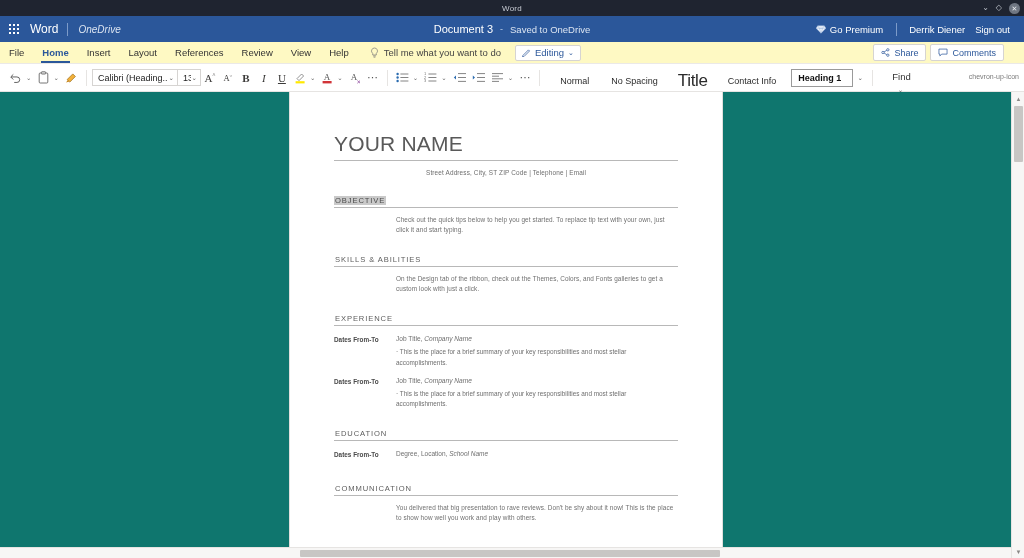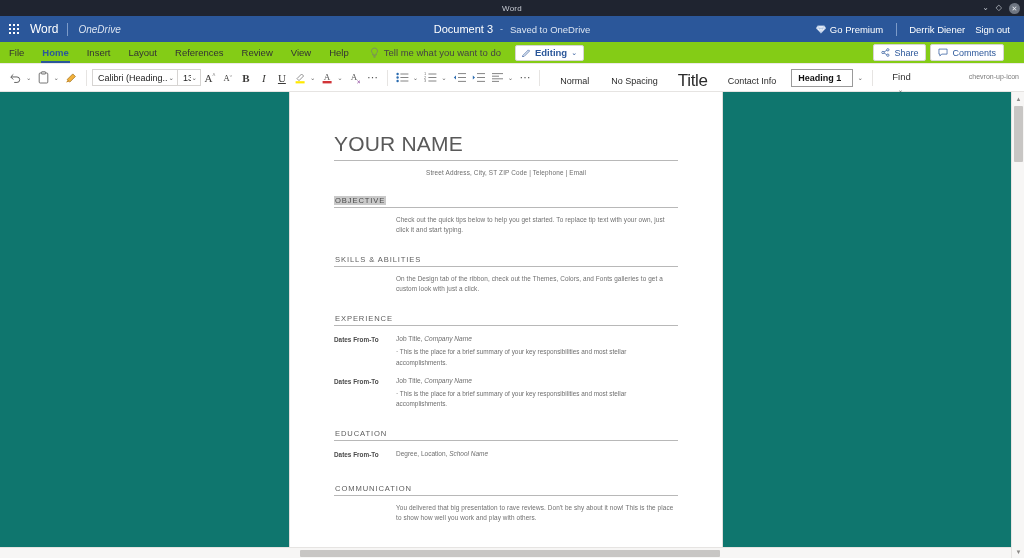--- a/index.html
+++ b/index.html
@@ -48,41 +48,41 @@
   .hdr-center .saved { font-size: 9.5px; color: #dbe4f1; pointer-events: auto; cursor: pointer; }
   .hdr-right { margin-left: auto; display: flex; align-items: center; gap: 0; padding-right: 8px; }
   .gopremium { display: flex; align-items: center; gap: 4px; font-size: 9.5px; padding: 0 9px; cursor: pointer; }
   .gopremium .gem { width: 10px; height: 9px; }
   .hdr-right .vdiv2 { width: 1px; height: 13px; background: #7d9bc9; margin: 0 4px; }
   .hdr-right .uname { font-size: 9.5px; padding: 0 8px; cursor: pointer; }
   .hdr-right .signout { font-size: 9.5px; padding: 0 6px 0 2px; cursor: pointer; }
 
   
   .tabstrip {
-    height: 14px; background: #84cc16; display: flex; align-items: center;
+    height: 14px; background: #fef9c3; display: flex; align-items: center;
     flex: 0 0 22px; position: relative; border-bottom: 1px solid #ebe9e7;
   }
   .tab {
     font-size: 9.5px; color: #333333; padding: 0 9px; height: 22px;
     display: flex; align-items: center; cursor: pointer; position: relative;
   }
   .tab.active { color: #2b579a; font-weight: bold; }
   .tab.active::after {
     content: ""; position: absolute; left: 8px; right: 8px; bottom: 1px; height: 1.6px; background: #2b579a;
   }
   .tellme { display: flex; align-items: center; gap: 5px; margin-left: 12px; cursor: pointer; }
   .tellme .bulb { width: 9px; height: 11px; }
   .tellme .tmtxt { font-size: 9.5px; color: #444; }
   .editbtn {
     margin-left: 14px; display: flex; align-items: center; gap: 4px;
     border: 1px solid #d6d4d2; background: #fff; height: 16px; padding: 0 6px;
     border-radius: 2px; cursor: pointer;
   }
   .editbtn .pen { width: 9px; height: 9px; }
-  .editbtn .etxt { font-size: 9.5px; color: #2b579a; font-weight: bold; }
+  .editbtn .etxt { font-size: 9.5px; color: #2b579a; font-weight: normal; }
   .editbtn .chev { font-size: 7px; color: #2b579a; }
   .tabstrip-right { margin-left: auto; display: flex; align-items: center; gap: 4px; padding-right: 20px; }
   .sbtn {
     display: flex; align-items: center; gap: 4px; height: 17px; padding: 0 7px;
     border: 1px solid #d6d4d2; background: #fff; border-radius: 2px; cursor: pointer;
     font-size: 9px; color: #2b579a;
   }
   .sbtn svg { display: block; }
 
   

